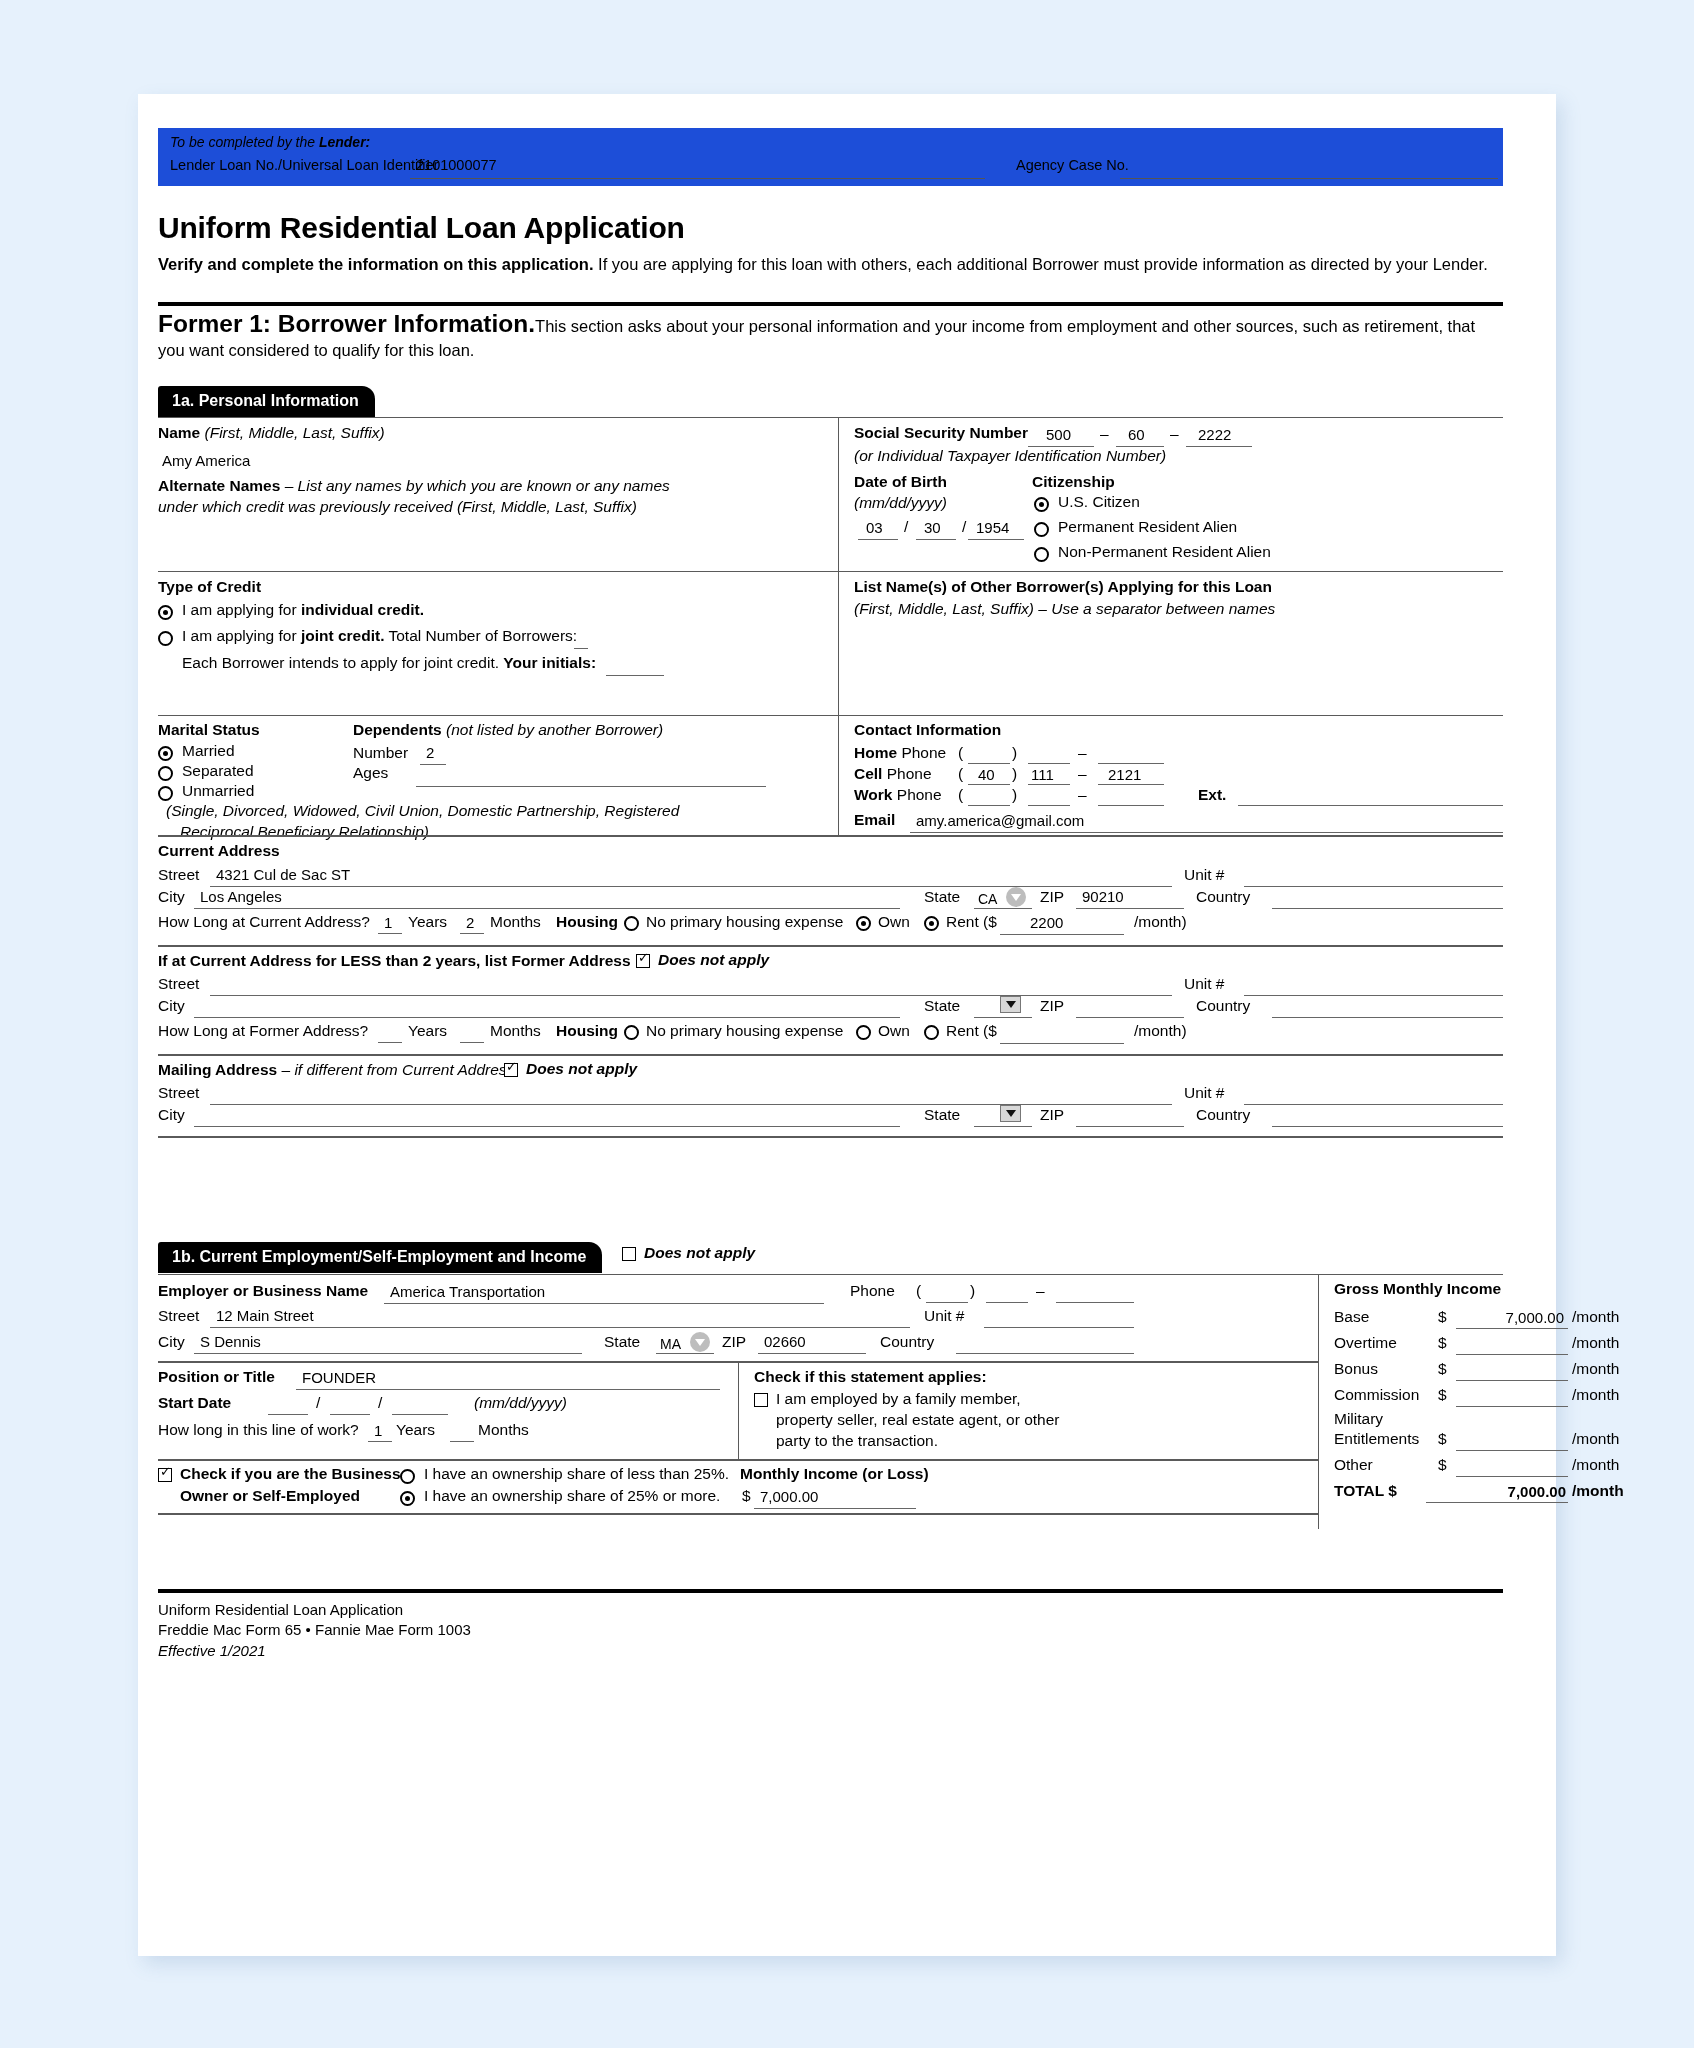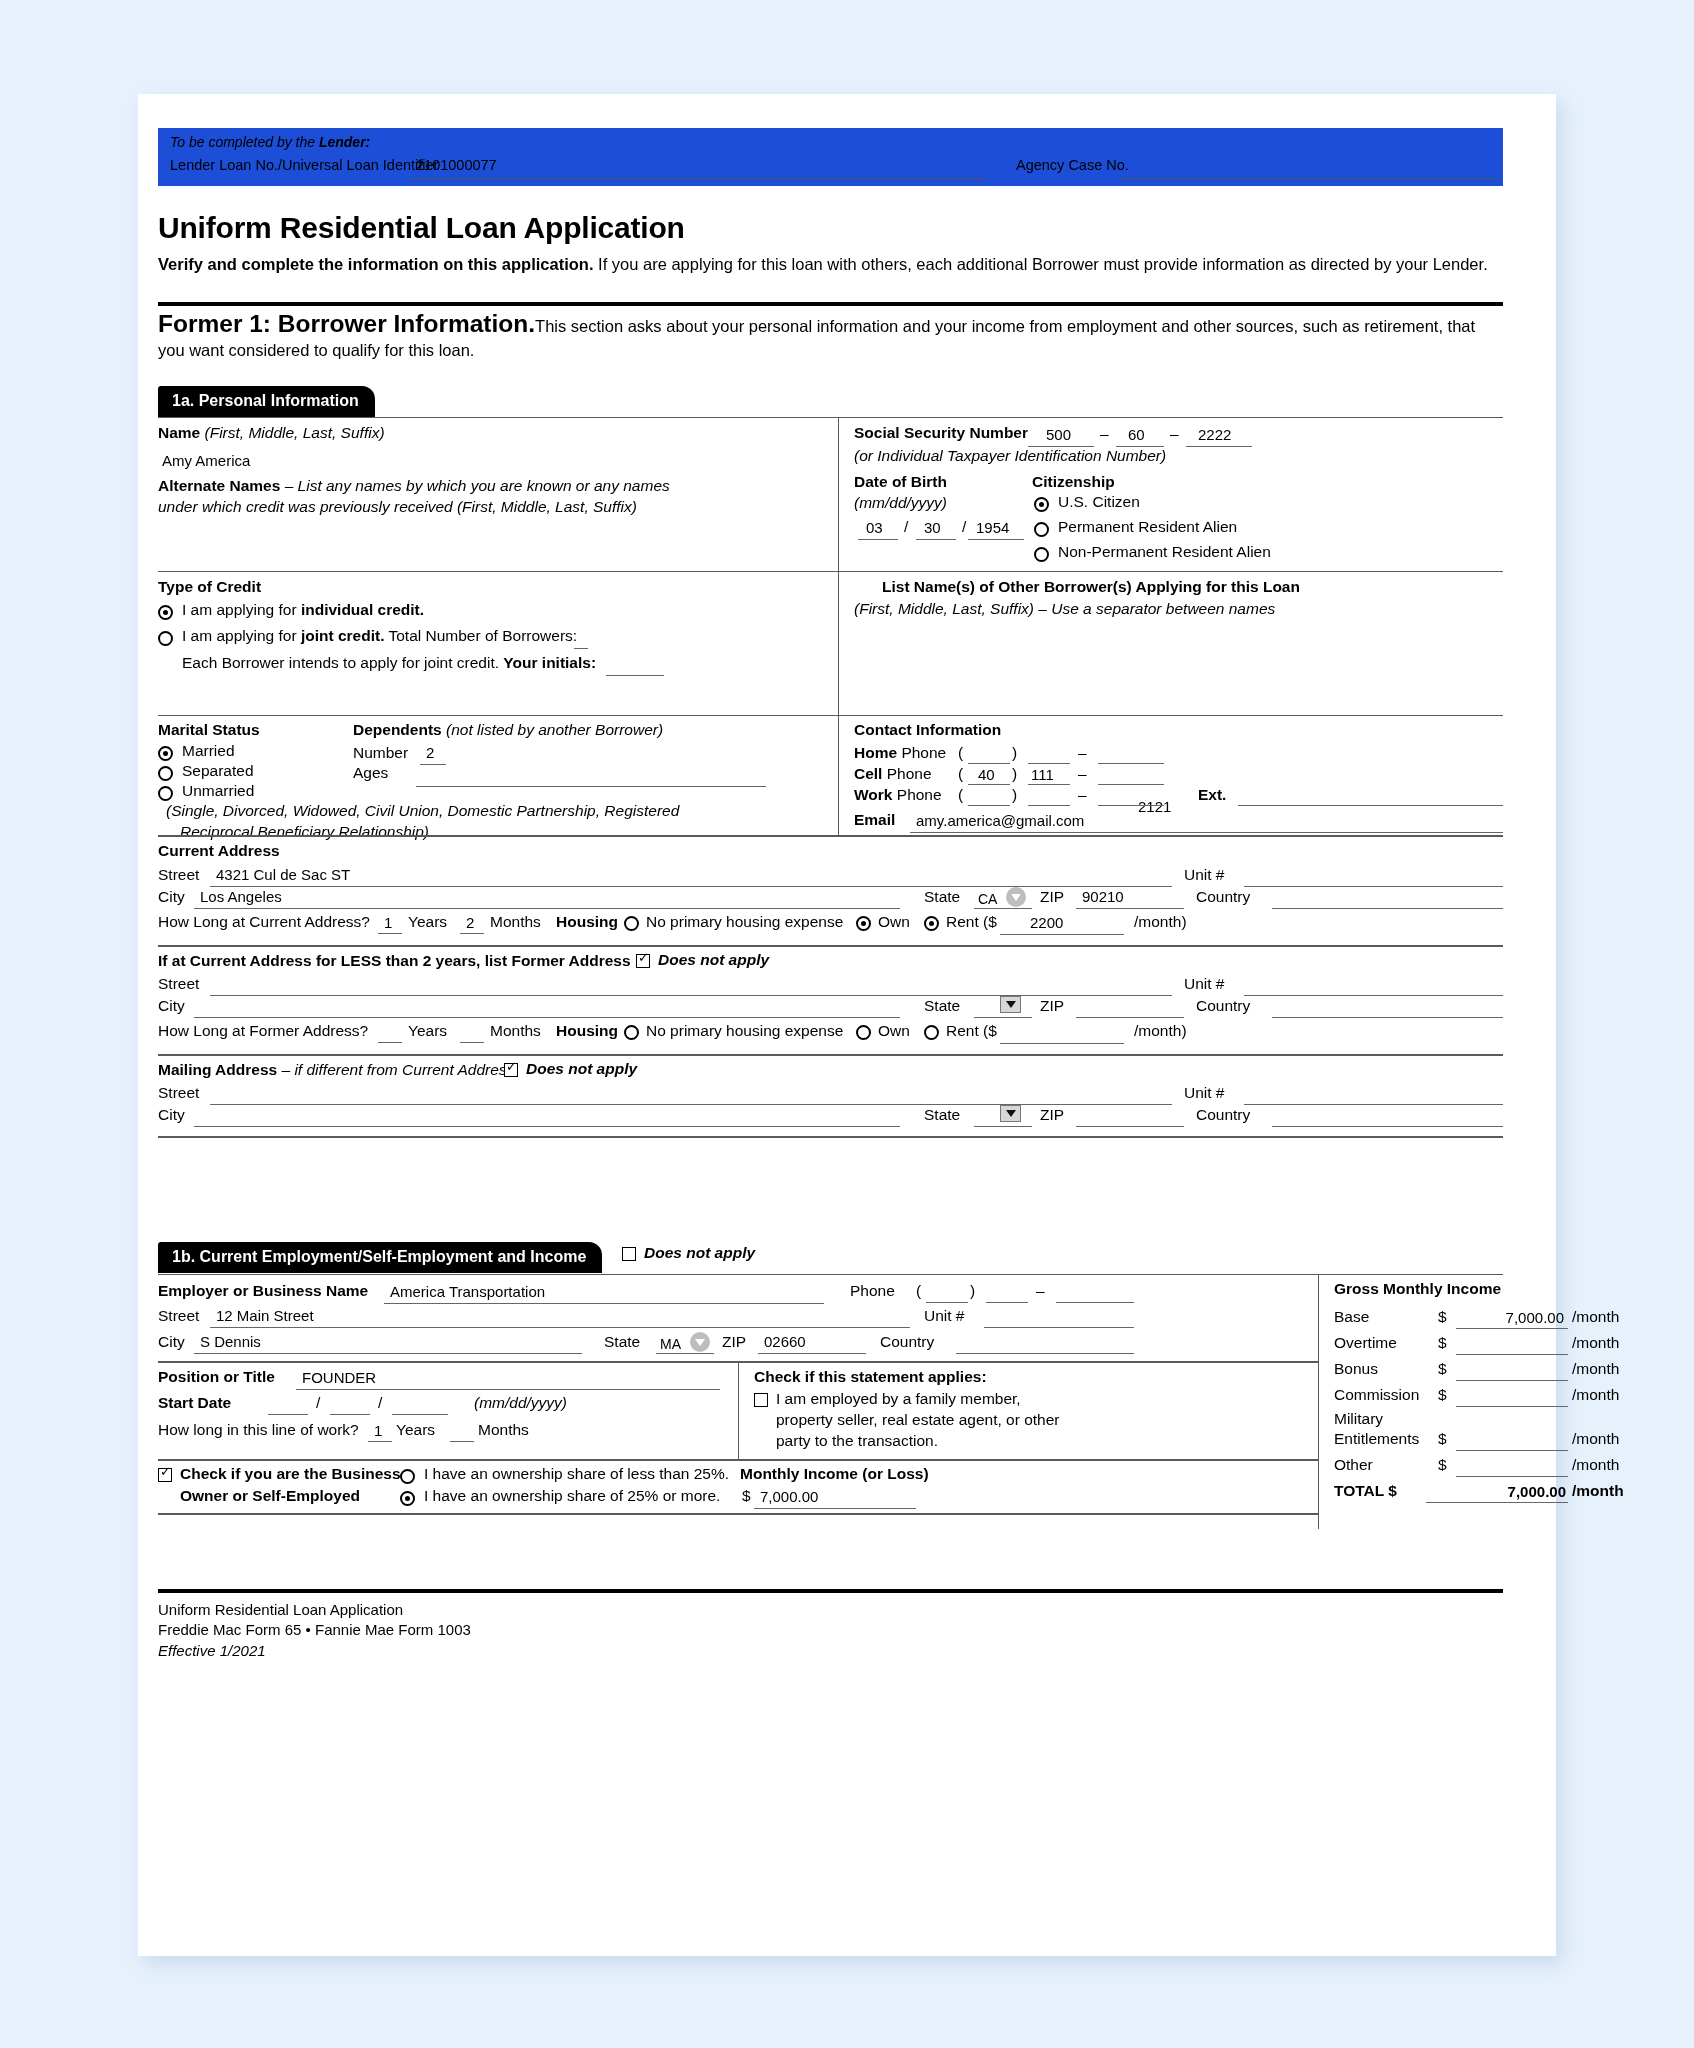--- a/index.html
+++ b/index.html
@@ -163,21 +163,21 @@
   <div class="radio" style="left:20px; top:537px;"></div>
   <div class="lbl" style="left:44px; top:533px;">
     <span>I am applying for </span><b>joint credit.</b><span> Total Number of Borrowers:</span>
   </div>
   <div class="uline" style="left:436px; top:554px; width:14px;"></div>
   <div class="lbl" style="left:44px; top:560px;">
     <span>Each Borrower intends to apply for joint credit. </span><b>Your initials:</b>
   </div>
   <div class="uline" style="left:468px; top:581px; width:58px;"></div>
 
-  <div class="lbl" style="left:716px; top:484px;margin-left:28px;"><b>List Name(s) of Other Borrower(s) Applying for this Loan</b></div>
+  <div class="lbl" style="left:716px; top:484px;"><b>List Name(s) of Other Borrower(s) Applying for this Loan</b></div>
   <div class="lbl it" style="left:716px; top:506px;">(First, Middle, Last, Suffix) – Use a separator between names</div>
 
   <div class="hr" style="left:20px; top:621px; width:680px;"></div>
   <div class="hr" style="left:700px; top:621px; width:665px;"></div>
   <div class="vr" style="left:700px; top:621px; height:120px;"></div>
 
   <div class="lbl" style="left:20px; top:627px;"><b>Marital Status</b></div>
   <div class="radio on" style="left:20px; top:652px;"></div>
   <div class="lbl" style="left:44px; top:648px;">Married</div>
   <div class="radio" style="left:20px; top:672px;"></div>
@@ -211,21 +211,21 @@
   <div class="uline" style="left:960px; top:669px; width:66px;"></div>
 
   <div class="lbl" style="left:716px; top:671px;"><b>Cell</b><span> Phone</span></div>
   <div class="lbl" style="left:820px; top:671px;">(</div>
   <div class="val" style="left:840px; top:672px;">40</div>
   <div class="uline" style="left:830px; top:690px; width:42px;"></div>
   <div class="lbl" style="left:874px; top:671px;">)</div>
   <div class="val" style="left:893px; top:672px;">111</div>
   <div class="uline" style="left:890px; top:690px; width:42px;"></div>
   <div class="lbl" style="left:940px; top:671px;">–</div>
-  <div class="val" style="left:1000px; top:672px;margin-top:32px;">2121</div>
+  <div class="val" style="left:970px; top:672px;">2121</div>
   <div class="uline" style="left:960px; top:690px; width:66px;"></div>
 
   <div class="lbl" style="left:716px; top:692px;"><b>Work</b><span> Phone</span></div>
   <div class="lbl" style="left:820px; top:692px;">(</div>
   <div class="val" style="left:836px; top:693px;"></div>
   <div class="uline" style="left:830px; top:711px; width:42px;"></div>
   <div class="lbl" style="left:874px; top:692px;">)</div>
   <div class="val" style="left:898px; top:693px;"></div>
   <div class="uline" style="left:890px; top:711px; width:42px;"></div>
   <div class="lbl" style="left:940px; top:692px;">–</div>

